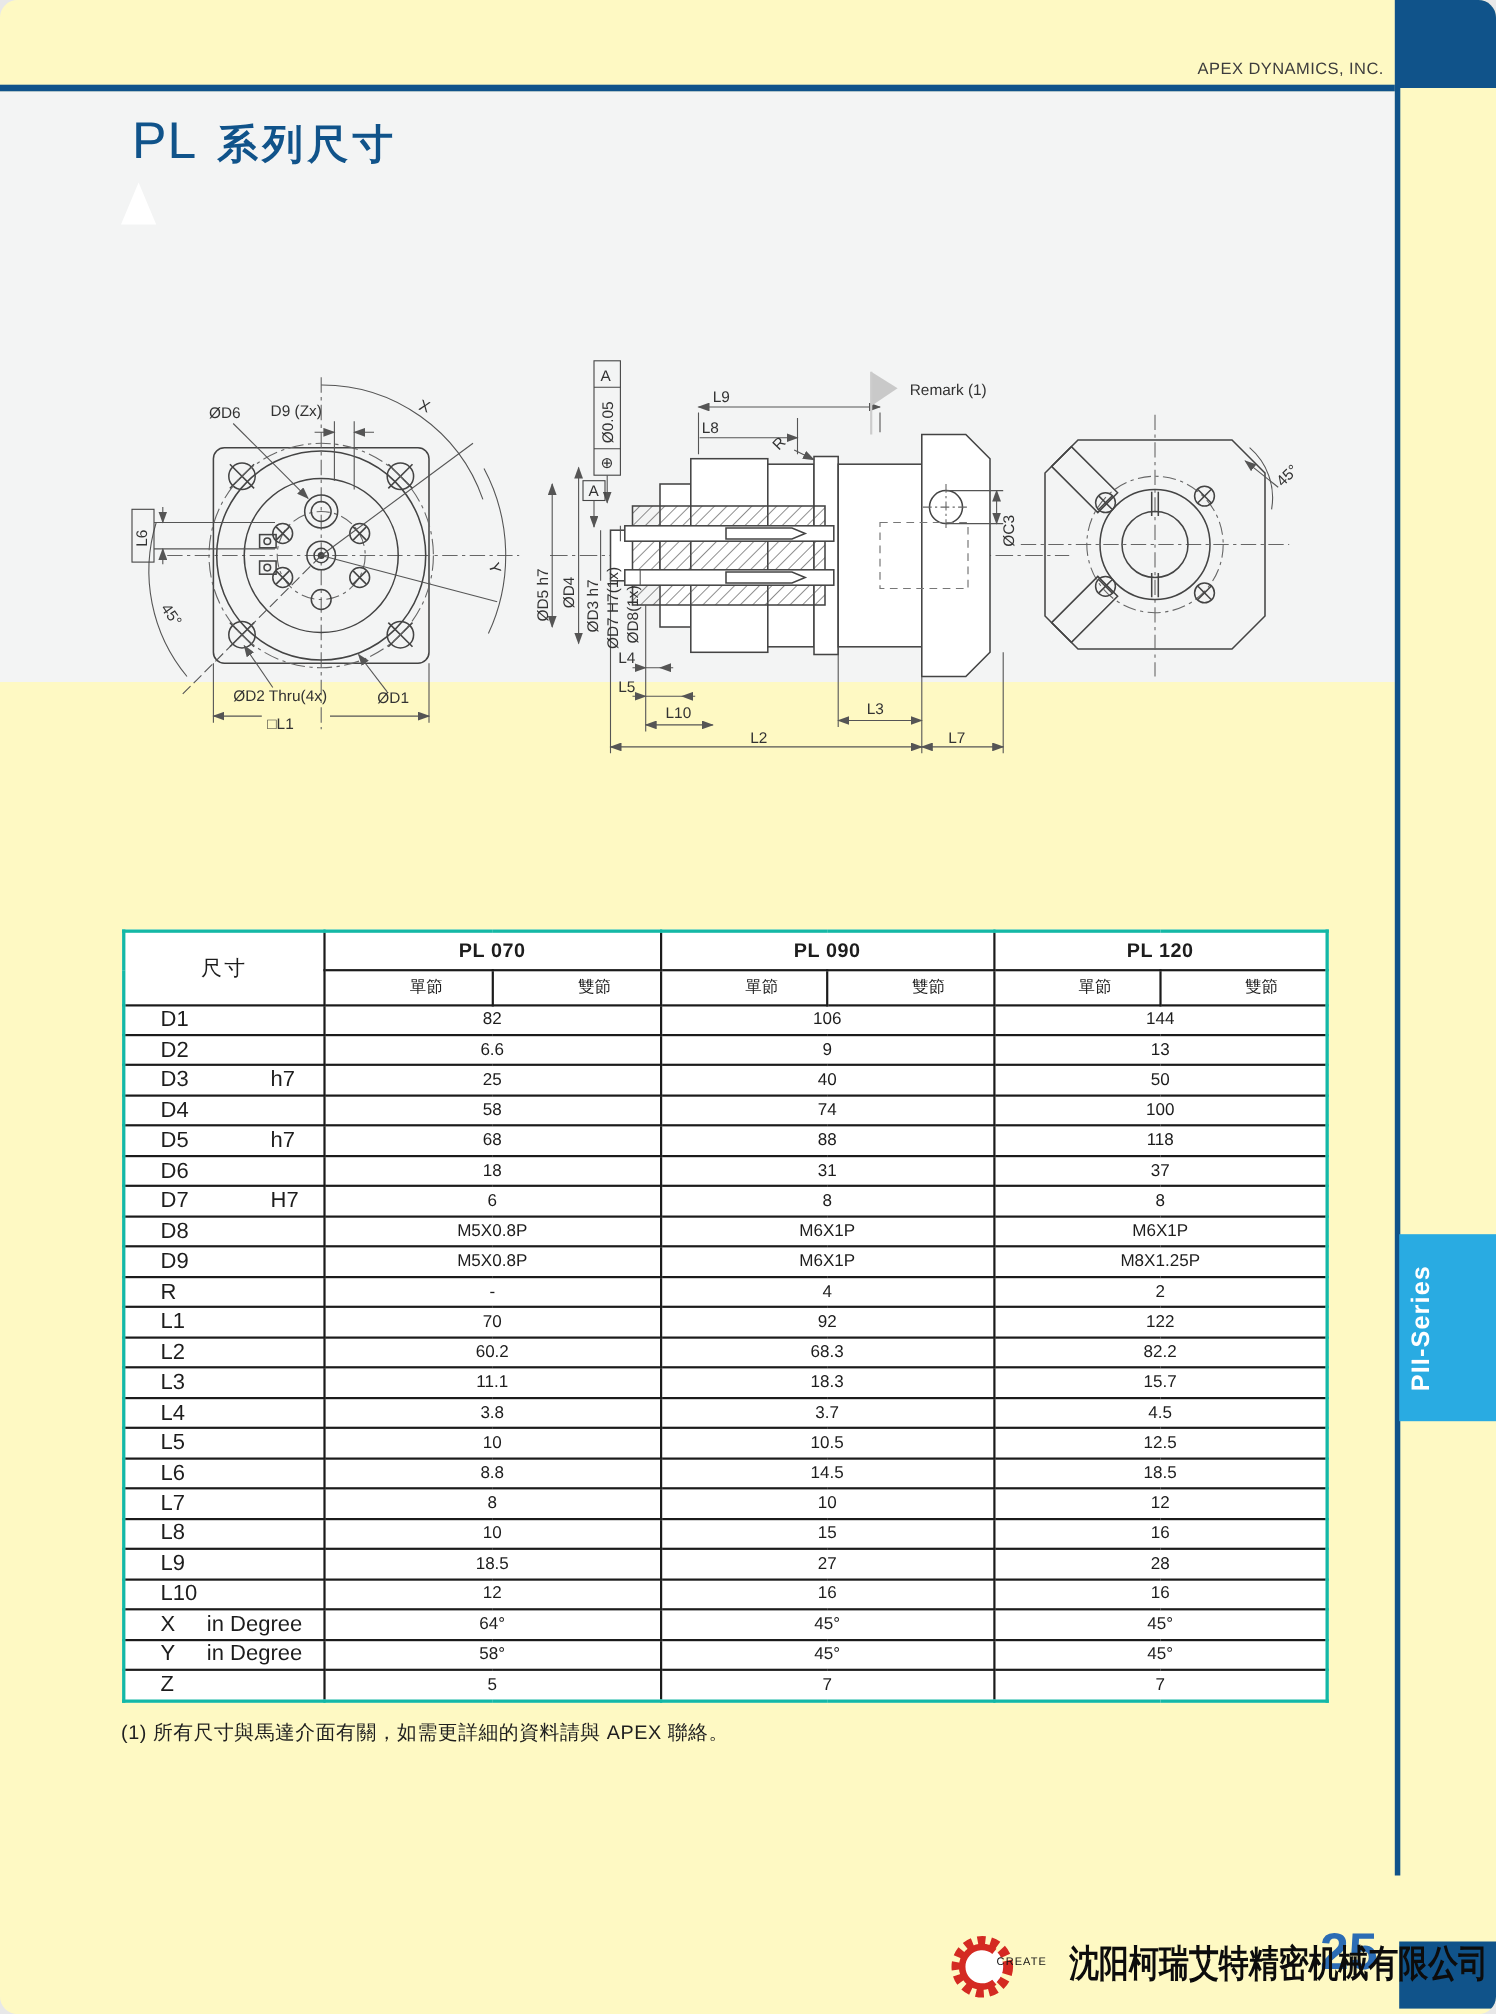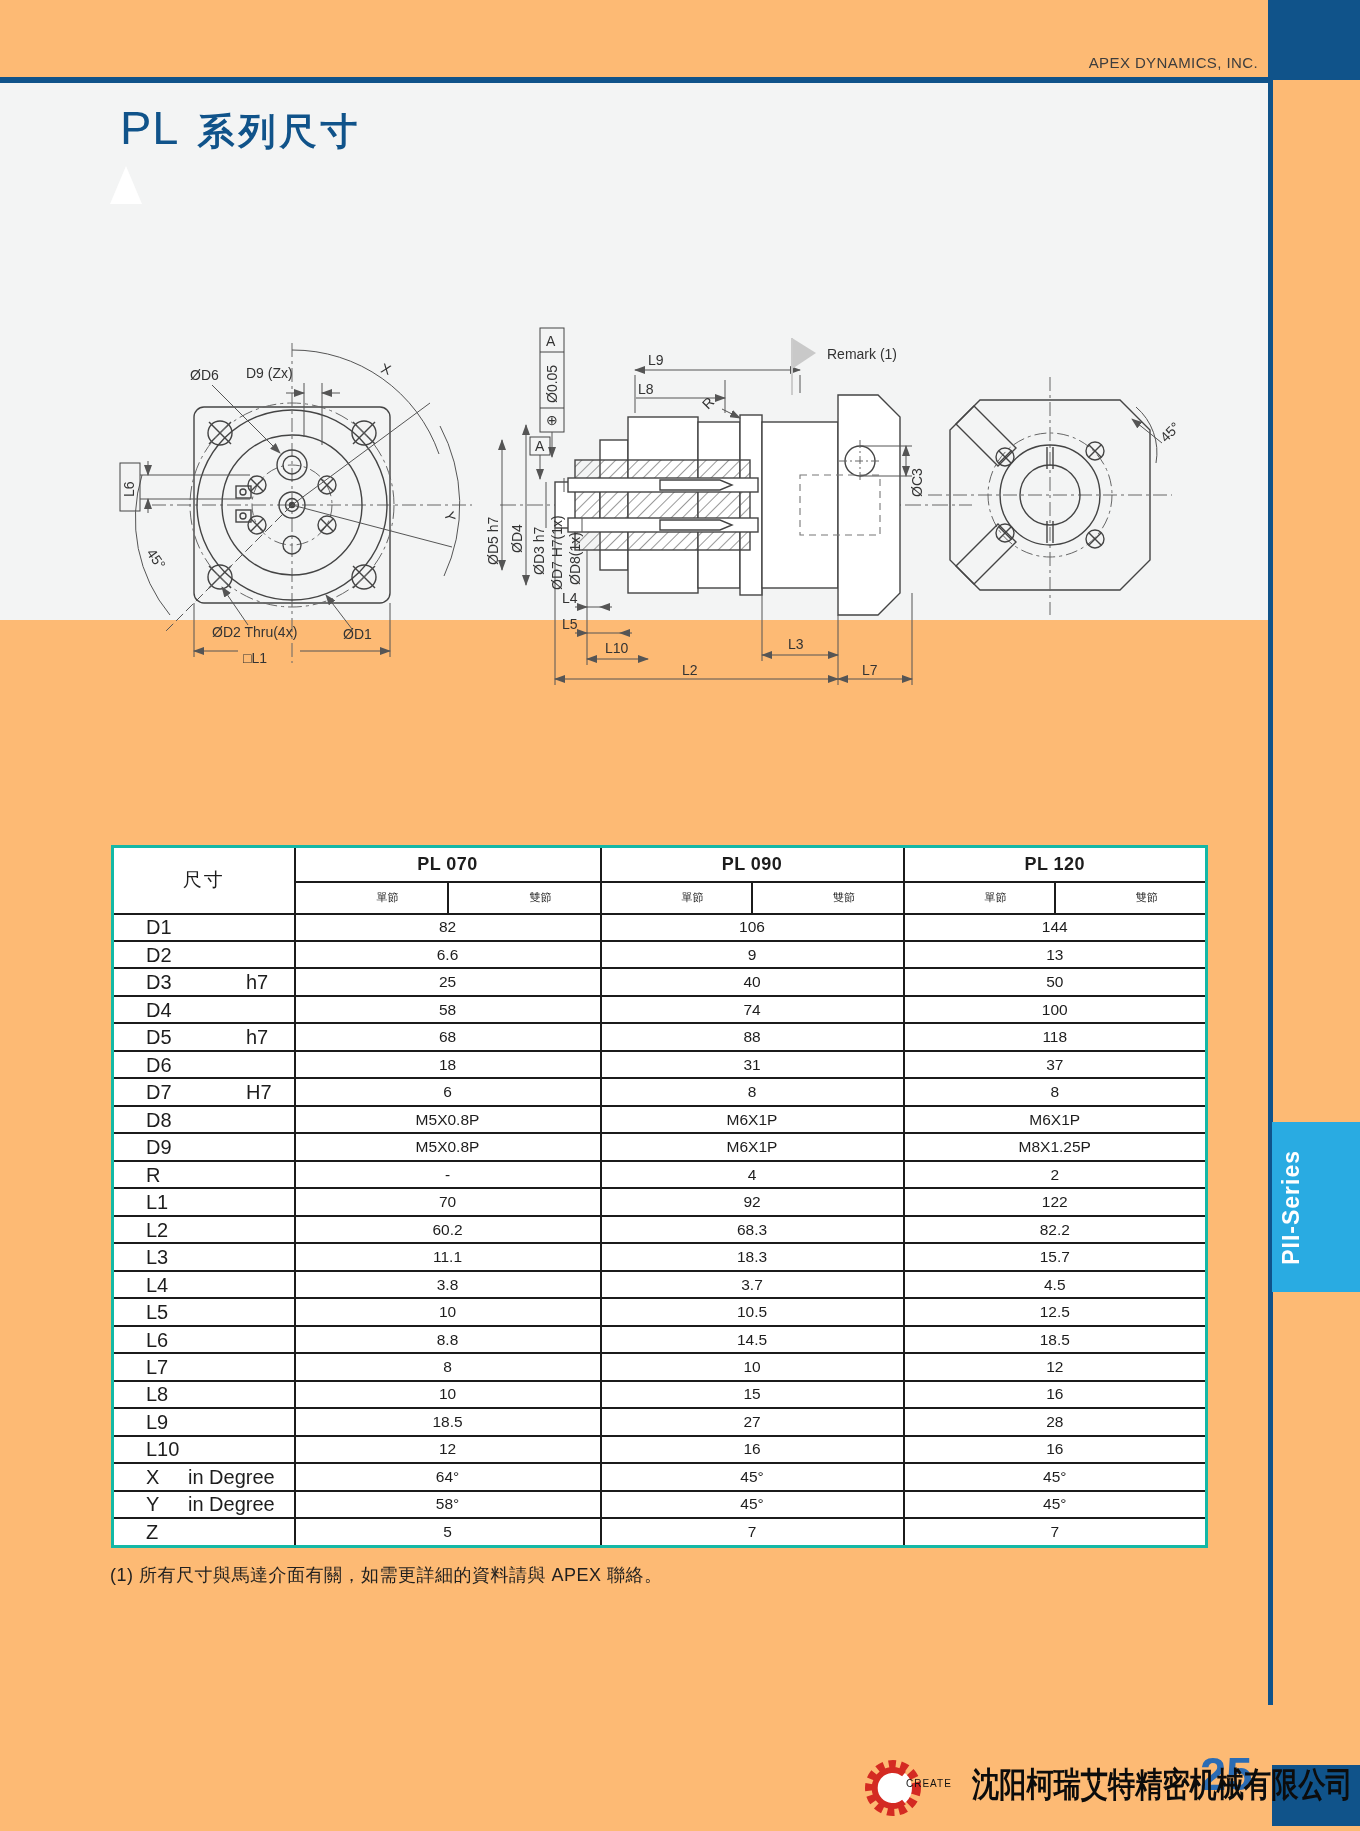--- a/index.html
+++ b/index.html
@@ -1,17 +1,17 @@
 <!DOCTYPE html>
 <html><head>
 <meta charset="utf-8">
 <style>
   html,body{margin:0;padding:0;background:#e8e8e8;}
-  #page{position:relative;width:1360px;height:1831px;background:#fdba74;overflow:hidden;
-        font-family:"Liberation Sans","DejaVu Sans",sans-serif;}
+  #page{position:relative;width:1360px;height:1831px;background:#fef9c3;overflow:hidden;
+        font-family:"Liberation Sans","DejaVu Sans",sans-serif;border-radius:16px;}
   .abs{position:absolute;}
   
   #gray-band{left:0;top:83px;width:1268px;height:537px;background:#f3f4f4;}
   #top-bar{left:0;top:77px;width:1268px;height:6px;}
   #top-box{left:1268px;top:0;width:92px;height:80px;}
   #v-line{left:1268px;top:80px;width:5px;height:1625px;}
   #apex-name{right:102px;top:54px;font-size:15px;color:#3d3d3d;letter-spacing:.4px;}
   #title{left:120px;top:100px;display:flex;align-items:baseline;gap:18px;}
   #title .pl{font-size:47px;font-weight:normal;letter-spacing:1px;}
   #title .cn{font-size:37px;font-weight:bold;letter-spacing:4px;}
@@ -22,21 +22,21 @@
   #drawing text{font-family:"Liberation Sans",sans-serif;font-size:14px;fill:#333;}
   
   #table-wrap{left:111px;top:845px;width:1094px;height:703px;}
   #dims{width:100%;height:100%;border-collapse:collapse;table-layout:fixed;background:#fff;
         border:3px solid #14b8a6;}
   #dims td,#dims th{border:2px solid #1b1b1b;padding:0;font-weight:normal;color:#1d1d1d;
         text-align:center;vertical-align:middle;overflow:hidden;}
   #dims thead tr.r1{height:35px;} #dims thead tr.r2{height:32px;}
   #dims .dim-head{font-size:19px;letter-spacing:2px;}
   #dims .grp{font-size:18px;font-weight:bold;letter-spacing:.5px;}
-  #dims .sub{font-size:11px;padding-left:33px;}
+  #dims .sub{font-size:15px;padding-left:33px;}
   #dims .label-cell{position:relative;text-align:left;font-size:20px;}
   #dims .dim-name{position:absolute;left:32px;top:50%;transform:translateY(-50%);}
   #dims .dim-tol{position:absolute;left:132px;top:50%;transform:translateY(-50%);}
   #dims .dim-tol.near{left:74px;}
   #dims .val-cell{font-size:15.5px;}
   
   #footnote{left:110px;top:1563px;font-size:18px;color:#1f1f1f;letter-spacing:.5px;}
   
   #side-tab{left:1272px;top:1122px;width:88px;height:170px;display:flex;align-items:center;
       justify-content:flex-start;padding-left:6px;box-sizing:border-box;}

